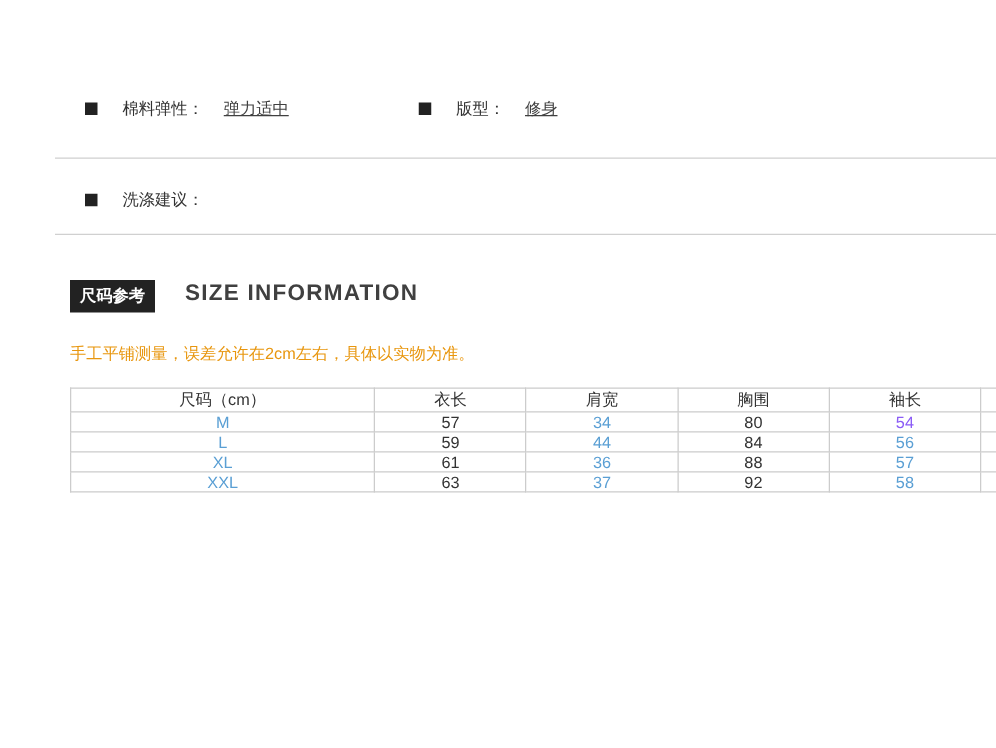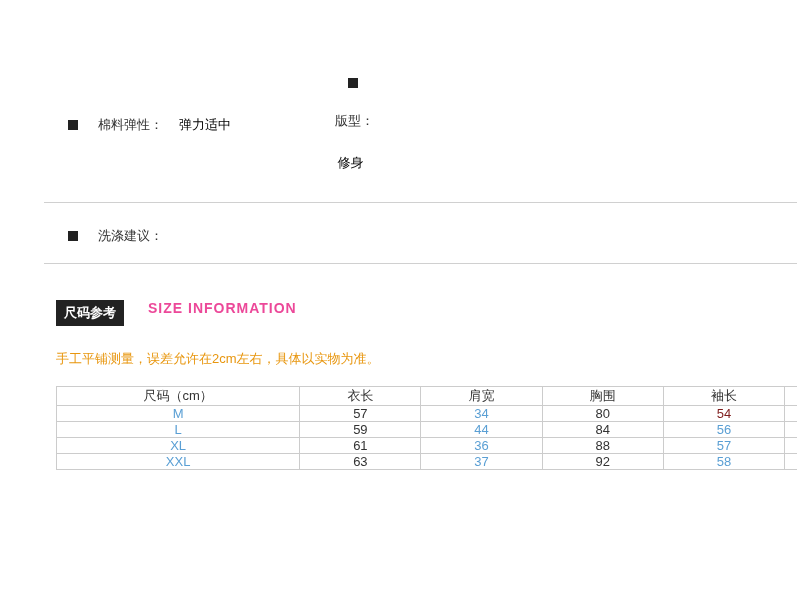--- a/index.html
+++ b/index.html
@@ -28,28 +28,28 @@
       margin-right: 8px;
       flex-shrink: 0;
     }
 
     .info-row .label {
       color: #333;
       margin-right: 4px;
     }
 
     .info-row .value {
-      color: #000000;
+      color: #404040;
+      text-decoration: underline;
     }
 
     .info-row .right-group {
       margin-left: 80px;
       display: flex;
       align-items: center;
-      flex-direction: column;
     }
 
     .divider {
       height: 1px;
       background: #d0d0d0;
       margin: 6px 0 12px 0;
     }
 
     .section-header {
       display: flex;
@@ -61,23 +61,23 @@
       background: #222;
       color: #fff;
       font-size: 13px;
       padding: 4px 8px;
       margin-right: 12px;
       font-weight: bold;
       white-space: nowrap;
     }
 
     .size-title {
-      font-size: 14px;
+      font-size: 18px;
       font-weight: bold;
-      color: #ec4899;
+      color: #404040;
       letter-spacing: 1px;
     }
 
     .measurement-note {
       font-size: 13px;
       color: #e8960e;
       margin-bottom: 18px;
     }
 
     .size-table {
@@ -160,21 +160,21 @@
       <th>袖长</th>
       <th class="extra-col"></th>
     </tr>
   </thead>
   <tbody id="size-table-body">
   <tr>
         <td style="color: rgb(90, 159, 212);">M</td>
         <td>57</td>
         <td style="color: rgb(90, 159, 212);">34</td>
         <td>80</td>
-        <td style="color: #7f1d1d;">54</td>
+        <td style="color: #8b5cf6;">54</td>
         <td class="extra-col"></td>
       </tr>
       <tr>
         <td style="color: rgb(90, 159, 212);">L</td>
         <td>59</td>
         <td style="color: rgb(90, 159, 212);">44</td>
         <td>84</td>
         <td style="color: rgb(90, 159, 212);">56</td>
         <td class="extra-col"></td>
       </tr>

